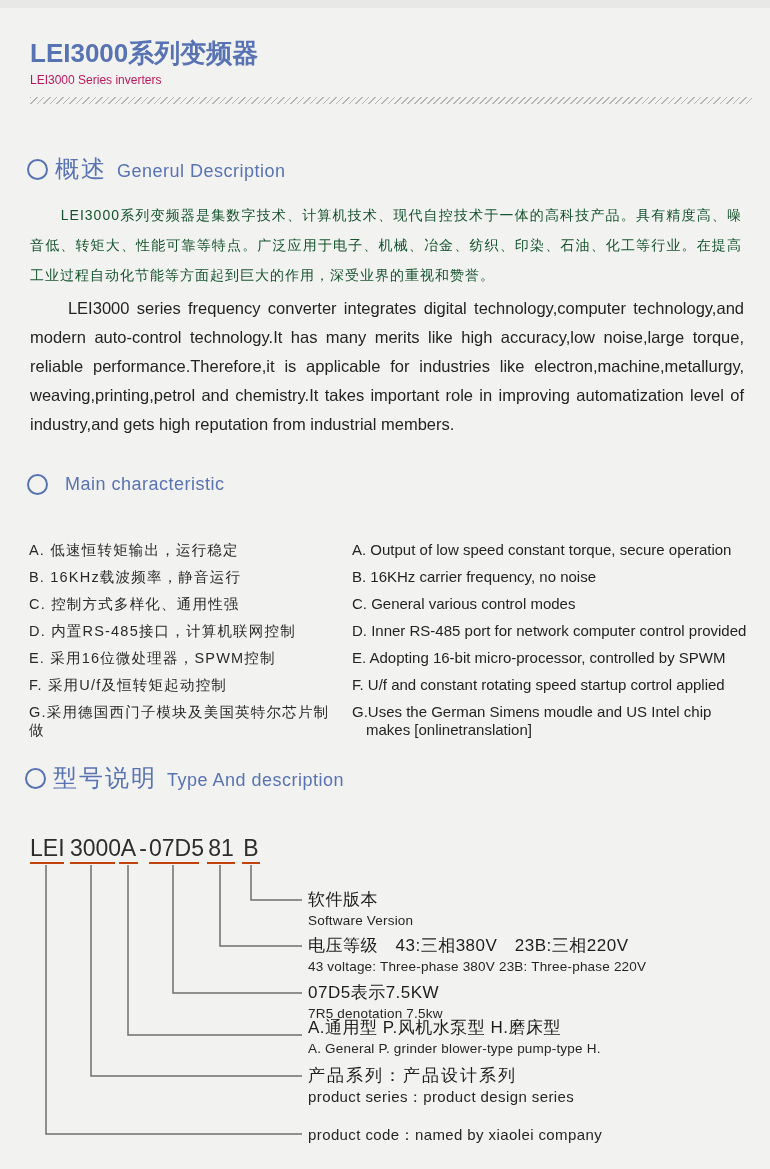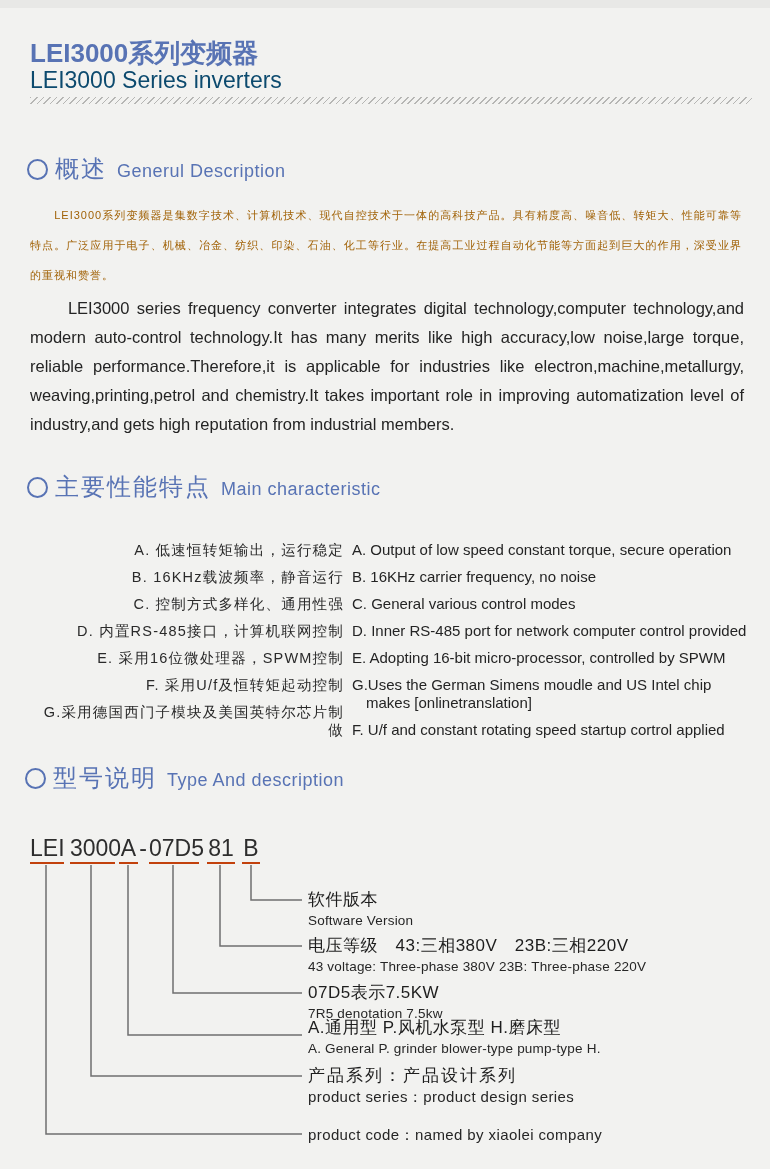--- a/index.html
+++ b/index.html
@@ -8,50 +8,50 @@
     width:770px;height:1169px;
     margin:8px auto;
     background:#f2f2f0;
     font-family:"Liberation Sans","DejaVu Sans",sans-serif;
     color:#232323;
     overflow:hidden;
   }
   
   .hdr{position:absolute;left:30px;top:30px;width:712px;}
   .hdr-title{font-size:26px;font-weight:bold;color:#5873b4;letter-spacing:0px;line-height:30px;}
-  .hdr-sub{font-size:23px;color:#0c4a6e;line-height:22px;margin-top:1px;}
+  .hdr-sub{font-size:12px;color:#be185d;line-height:22px;margin-top:1px;}
   .hatch{
     margin-top:6px;height:7px;width:722px;
     background:repeating-linear-gradient(135deg,#b6b6b4 0,#b6b6b4 1.2px,transparent 1.2px,transparent 4.6px);
   }
   
   .sec-head{position:absolute;display:flex;align-items:baseline;color:#5873b4;}
   .circle{
     display:inline-block;width:17px;height:17px;border:2px solid #5873b4;
     border-radius:50%;margin-right:7px;align-self:center;flex:0 0 auto;background:transparent;
   }
   .sec-zh{font-size:24px;letter-spacing:2px;line-height:26px;}
   .sec-en{font-size:18px;margin-left:10px;letter-spacing:0.5px;}
   
   .para-zh{
     position:absolute;left:30px;top:192px;width:712px;
-    font-size:11px;line-height:30px;letter-spacing:1px;
-    text-align:justify;text-indent:2.2em;color:#a16207;
+    font-size:14px;line-height:30px;letter-spacing:1px;
+    text-align:justify;text-indent:2.2em;color:#14532d;
   }
   .para-en{
     position:absolute;left:30px;top:286px;width:714px;
     font-size:16.5px;line-height:29px;
     text-align:justify;text-indent:2.3em;color:#242424;
   }
   
   .feat-col{position:absolute;top:533px;}
   .feat-col.zh{left:29px;width:315px;}
   .feat-col.en{left:352px;width:402px;}
   .feat-item{display:block;line-height:18px;margin-bottom:9px;}
-  .feat-col.zh .feat-item{font-size:14.5px;letter-spacing:1.2px;color:#2a2a2a;text-align:right;}
+  .feat-col.zh .feat-item{font-size:14.5px;letter-spacing:1.2px;color:#2a2a2a;}
   .feat-col.en .feat-item{font-size:15px;color:#242424;padding-left:14px;text-indent:-14px;}
   
   .diagram{position:absolute;left:30px;top:828px;width:712px;height:340px;}
   .seg{
     position:absolute;top:0;font-size:23px;color:#2d2d2d;text-align:center;
     line-height:25px;padding-bottom:1px;border-bottom:2px solid #c2410c;
   }
   .seg.noline{border-bottom:none;}
   .connectors{position:absolute;left:0;top:29px;}
   .callout{position:absolute;left:278px;width:434px;}
@@ -74,41 +74,40 @@
   <div class="sec-head" style="left:27px;top:148px;">
     <span class="circle"></span>
     <span class="sec-zh">概述</span>
     <span class="sec-en">Generul Description</span>
   </div>
   <div class="para-zh">LEI3000系列变频器是集数字技术、计算机技术、现代自控技术于一体的高科技产品。具有精度高、噪音低、转矩大、性能可靠等特点。广泛应用于电子、机械、冶金、纺织、印染、石油、化工等行业。在提高工业过程自动化节能等方面起到巨大的作用，深受业界的重视和赞誉。</div>
   <div class="para-en">LEI3000 series frequency converter integrates digital technology,computer technology,and modern auto-control technology.It has many merits like high accuracy,low noise,large torque, reliable performance.Therefore,it is applicable for industries like electron,machine,metallurgy, weaving,printing,petrol and chemistry.It takes important role in improving automatization level of industry,and gets high reputation from industrial members.</div>
 
   <div class="sec-head" style="left:27px;top:466px;">
     <span class="circle"></span>
-    <span class="sec-zh">主要性能特点</span>
     <span class="sec-en">Main characteristic</span>
   </div>
 
   <div class="feat-col zh">
     <span class="feat-item">A. 低速恒转矩输出，运行稳定</span>
     <span class="feat-item">B. 16KHz载波频率，静音运行</span>
     <span class="feat-item">C. 控制方式多样化、通用性强</span>
     <span class="feat-item">D. 内置RS-485接口，计算机联网控制</span>
     <span class="feat-item">E. 采用16位微处理器，SPWM控制</span>
     <span class="feat-item">F. 采用U/f及恒转矩起动控制</span>
     <span class="feat-item">G.采用德国西门子模块及美国英特尔芯片制做</span>
   </div>
   <div class="feat-col en">
     <span class="feat-item">A. Output of low speed constant torque, secure operation</span>
     <span class="feat-item">B. 16KHz carrier frequency, no noise</span>
     <span class="feat-item">C. General various control modes</span>
     <span class="feat-item">D. Inner RS-485 port for network computer control provided</span>
     <span class="feat-item">E. Adopting 16-bit micro-processor, controlled by SPWM</span>
+    <span class="feat-item">F. U/f and constant rotating speed startup cortrol applied</span>
     <span class="feat-item">G.Uses the German Simens moudle and US Intel chip makes [onlinetranslation]</span>
-    <span class="feat-item">F. U/f and constant rotating speed startup cortrol applied</span>
   </div>
 
   <div class="sec-head" style="left:25px;top:757px;">
     <span class="circle"></span>
     <span class="sec-zh">型号说明</span>
     <span class="sec-en">Type And description</span>
   </div>
 
   <div class="diagram">
     <span class="seg" style="left:0px;width:34px;">LEI</span>

